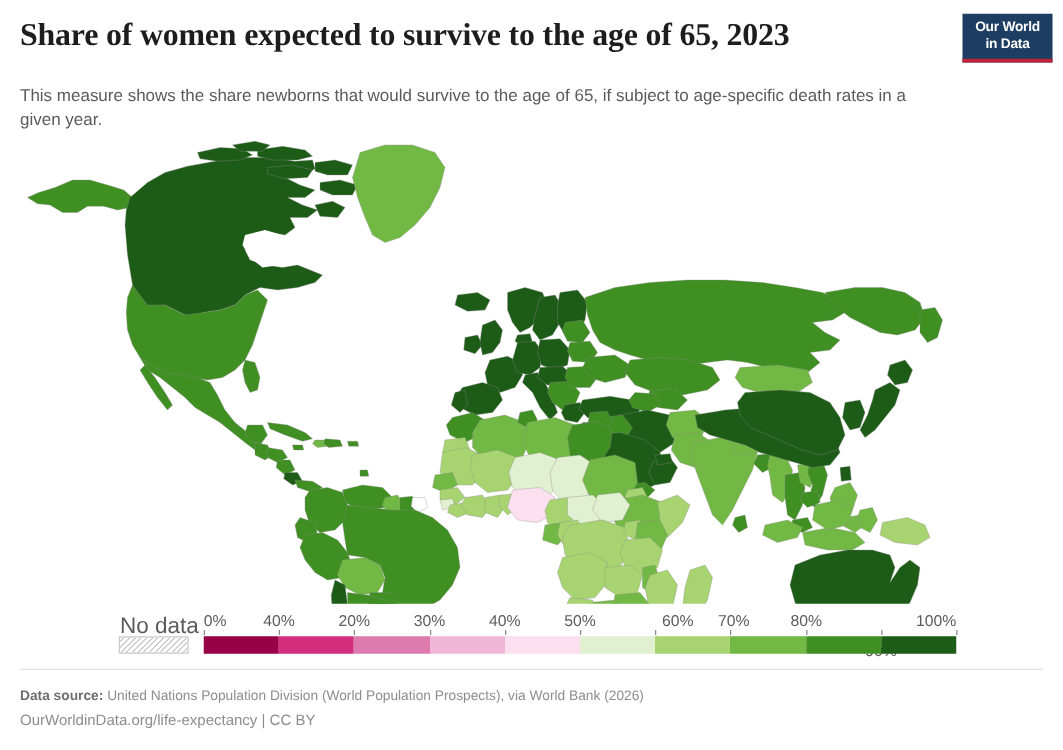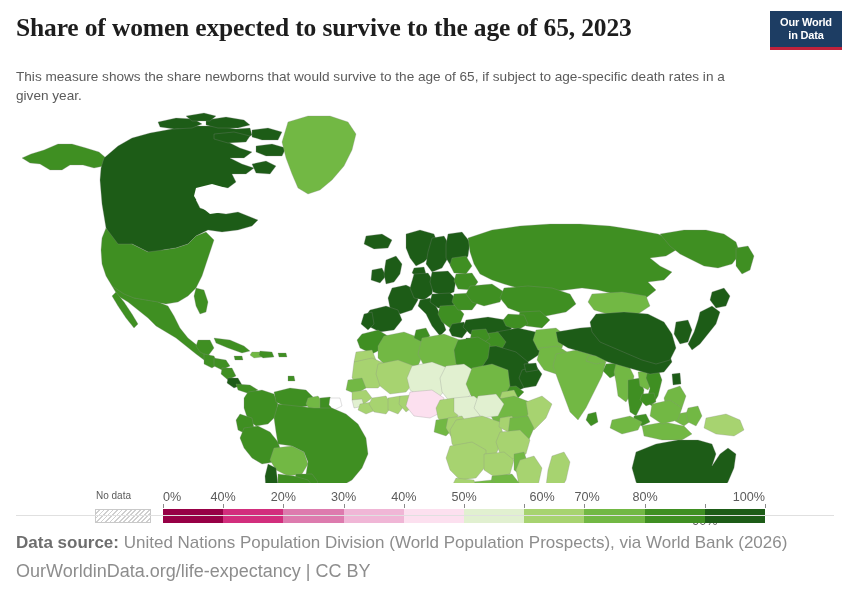--- a/index.html
+++ b/index.html
@@ -85,21 +85,21 @@
     font-size: 12.6px;
     color: #5b5b5b;
     font-family: "Liberation Sans", sans-serif;
     white-space: nowrap;
     transform: translateX(-50%);
     top: 0;
   }
   .nodata-label {
     position: absolute;
     left: 96px; top: 0;
-    font-size: 10px;
+    font-size: 18px;
     color: #5b5b5b;
     white-space: nowrap;
   }
   .nodata-swatch {
     position: absolute;
     left: 95px; top: 19px;
     width: 56px; height: 14px;
     border: 1px solid #c9c9c9;
     background-color: #ffffff;
     background-image: repeating-linear-gradient(
@@ -128,28 +128,28 @@
     left: 16px; bottom: 14px;
     width: 800px;
   }
   .footer-rule {
     position: absolute;
     left: 0; top: -14px;
     width: 818px; height: 1px;
     background: #e0e0e0;
   }
   .source-line {
-    font-size: 17px;
+    font-size: 11px;
     color: #8d8d8d;
     line-height: 1.62;
     margin: 0;
   }
   .source-line b { color: #6e6e6e; font-weight: 700; }
   .license-line {
-    font-size: 18px;
+    font-size: 12px;
     color: #8d8d8d;
     line-height: 1.62;
     margin: 0;
   }
 </style>
 </head>
 <body>
 
 <div id="page">
 

